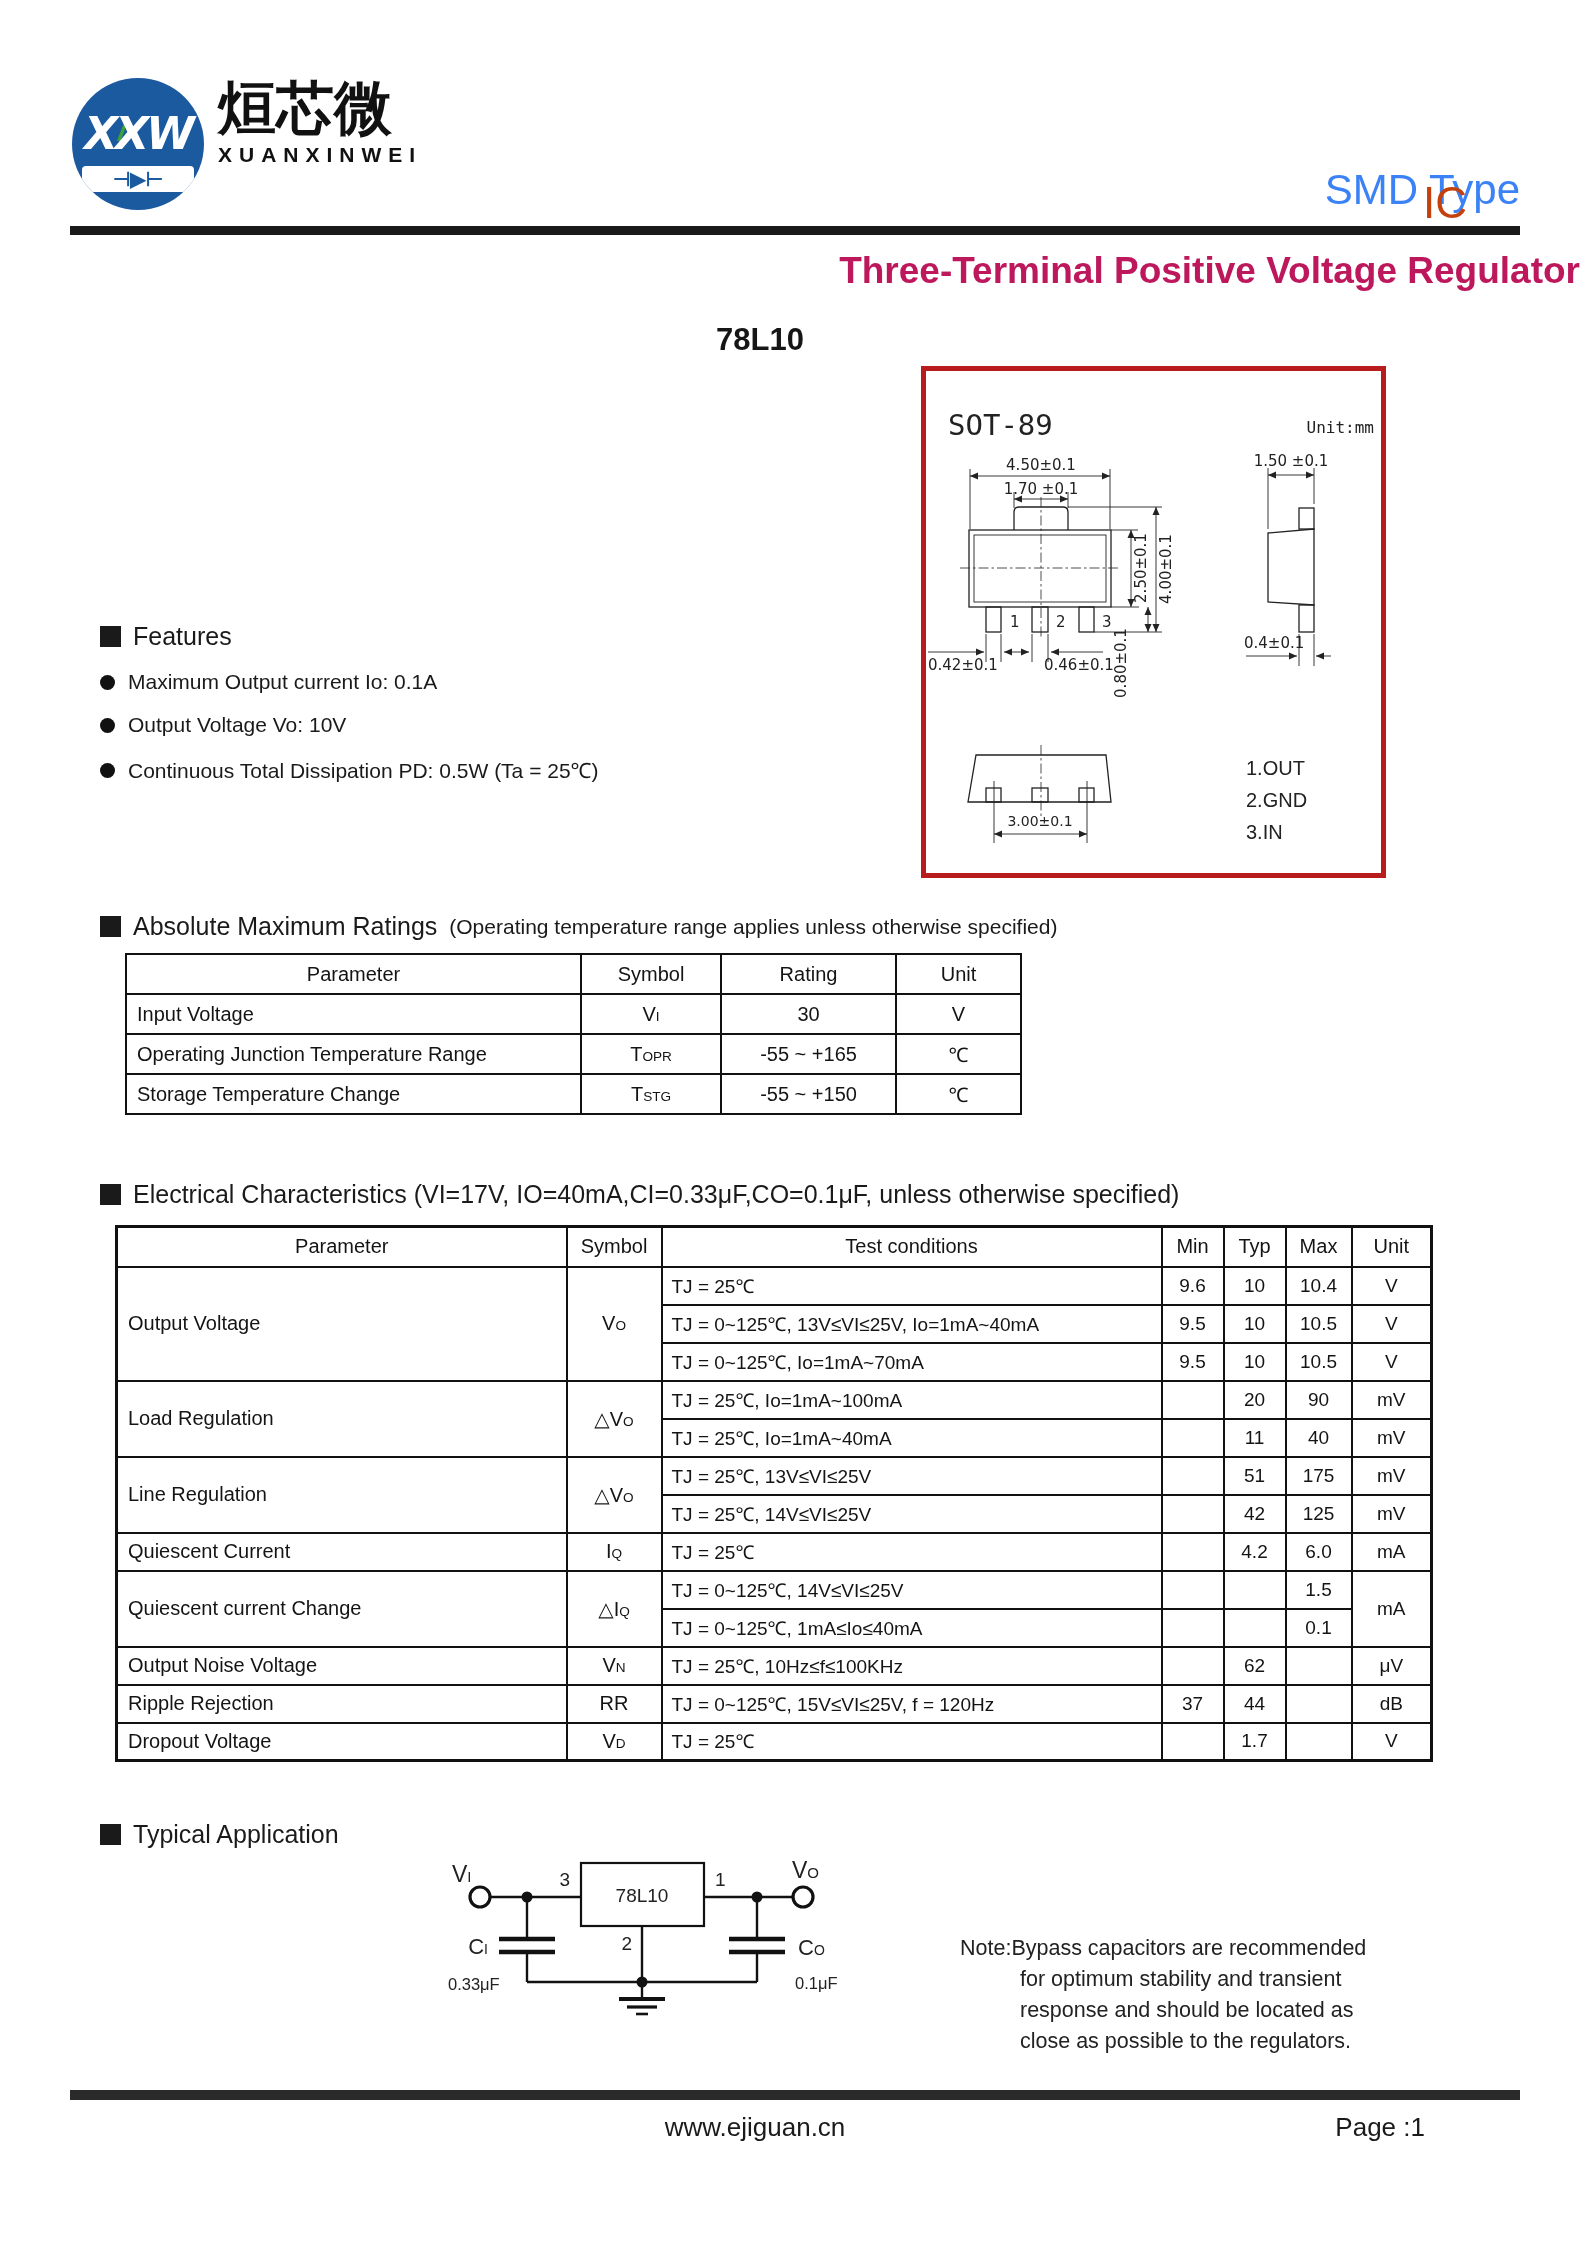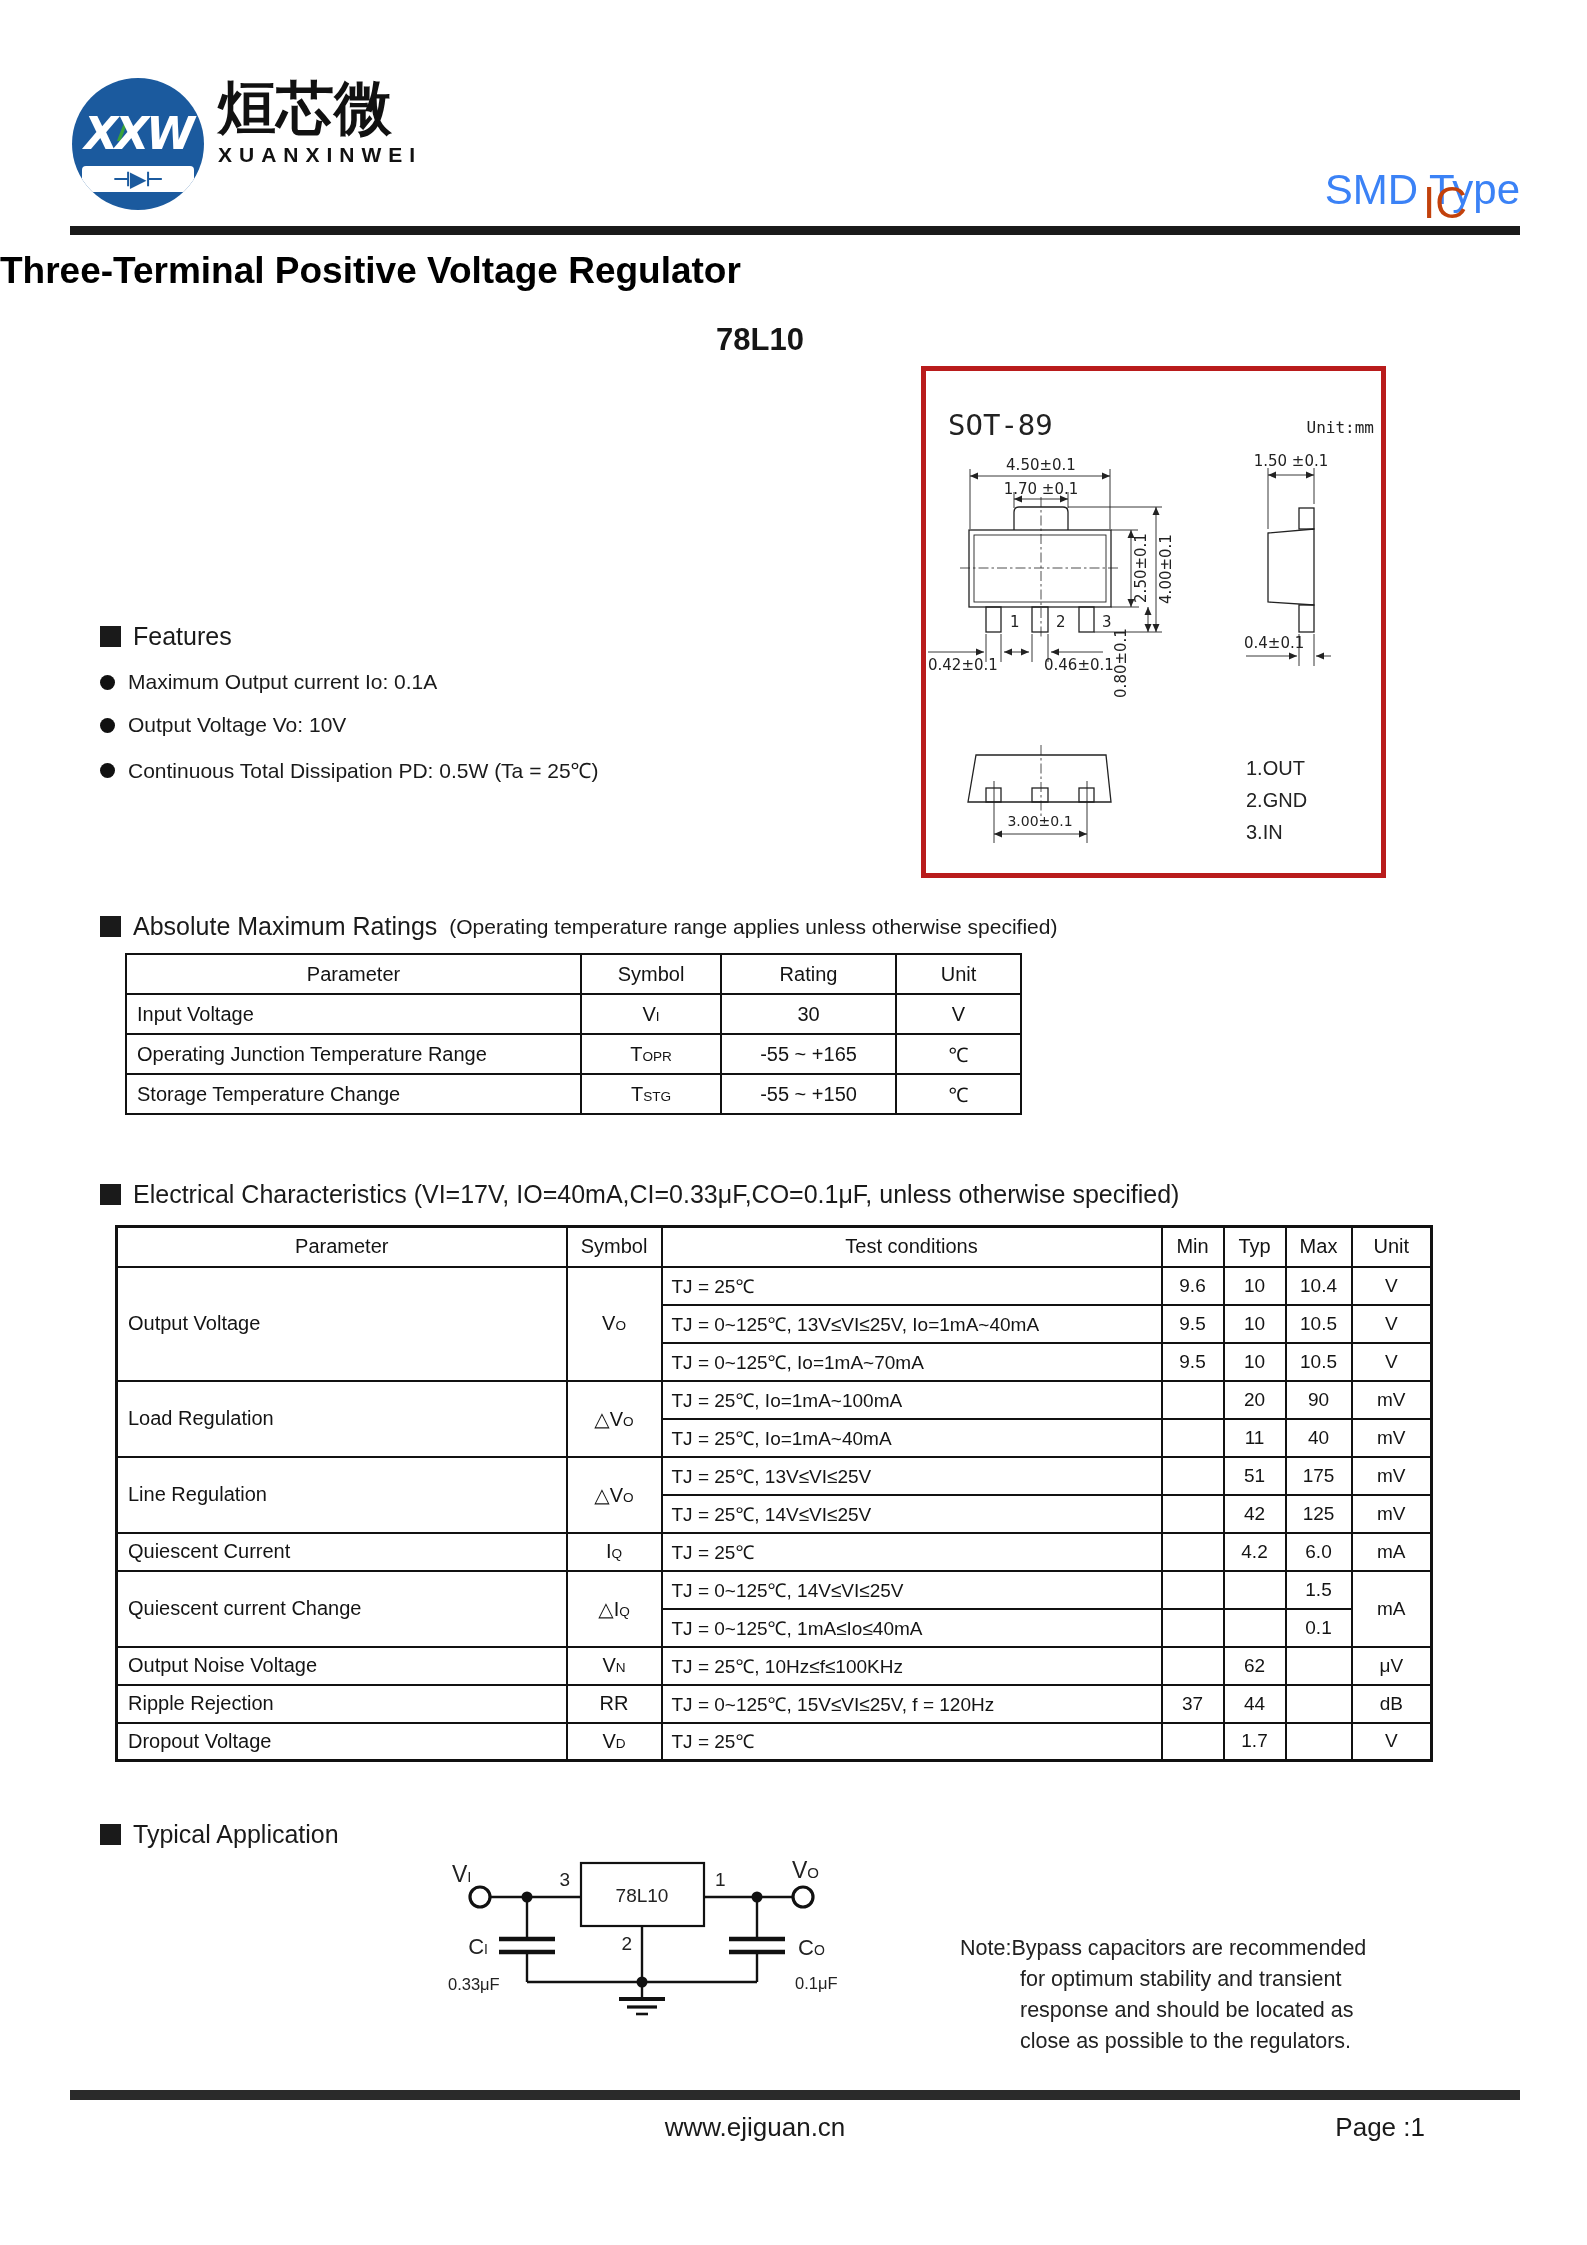--- a/index.html
+++ b/index.html
@@ -15,21 +15,21 @@
   .logo-band{position:absolute;left:10px;right:10px;bottom:18px;height:26px;background:#fff;border-radius:4px;
              display:flex;align-items:center;justify-content:center;}
   .logo-diode{font-size:20px;color:#1b5a9e;font-weight:bold;line-height:1;}
   .logo-green{position:absolute;top:36px;left:46px;color:#39a23a;font-weight:bold;font-size:30px;font-style:italic;}
   .brand-cn{font-size:58px;font-weight:bold;color:#111;line-height:1.05;font-family:Liberation Sans, sans-serif;}
   .brand-en{font-size:21px;letter-spacing:7px;color:#111;margin-top:4px;font-weight:bold;}
   .doc-type{left:0;width:1520px;top:166px;text-align:right;font-size:42px;color:#3b82f6;}
   .cat-ic{right:120px;top:178px;font-size:44px;color:#c2410c;}
   .hrule{left:70px;top:226px;width:1450px;height:9px;background:#1a1a1a;}
 
-  .main-title{left:0;width:1580px;top:250px;text-align:left;font-size:37px;font-weight:bold;color:#000000;}
+  .main-title{left:0;width:1580px;top:250px;text-align:right;font-size:37px;font-weight:bold;color:#be185d;}
   .part-no{left:0;width:1520px;top:322px;text-align:center;font-size:31px;font-weight:bold;color:#161616;}
 
   
   .pkg-box{left:921px;top:366px;width:455px;height:502px;border:5px solid #b91c1c;}
 
   
   .sec-head{display:flex;align-items:center;gap:12px;}
   .sq{width:21px;height:21px;background:#1a1a1a;flex:0 0 auto;}
   .sec-title{font-size:25px;color:#1a1a1a;}
   .sec-sub{font-size:21px;color:#1a1a1a;}

